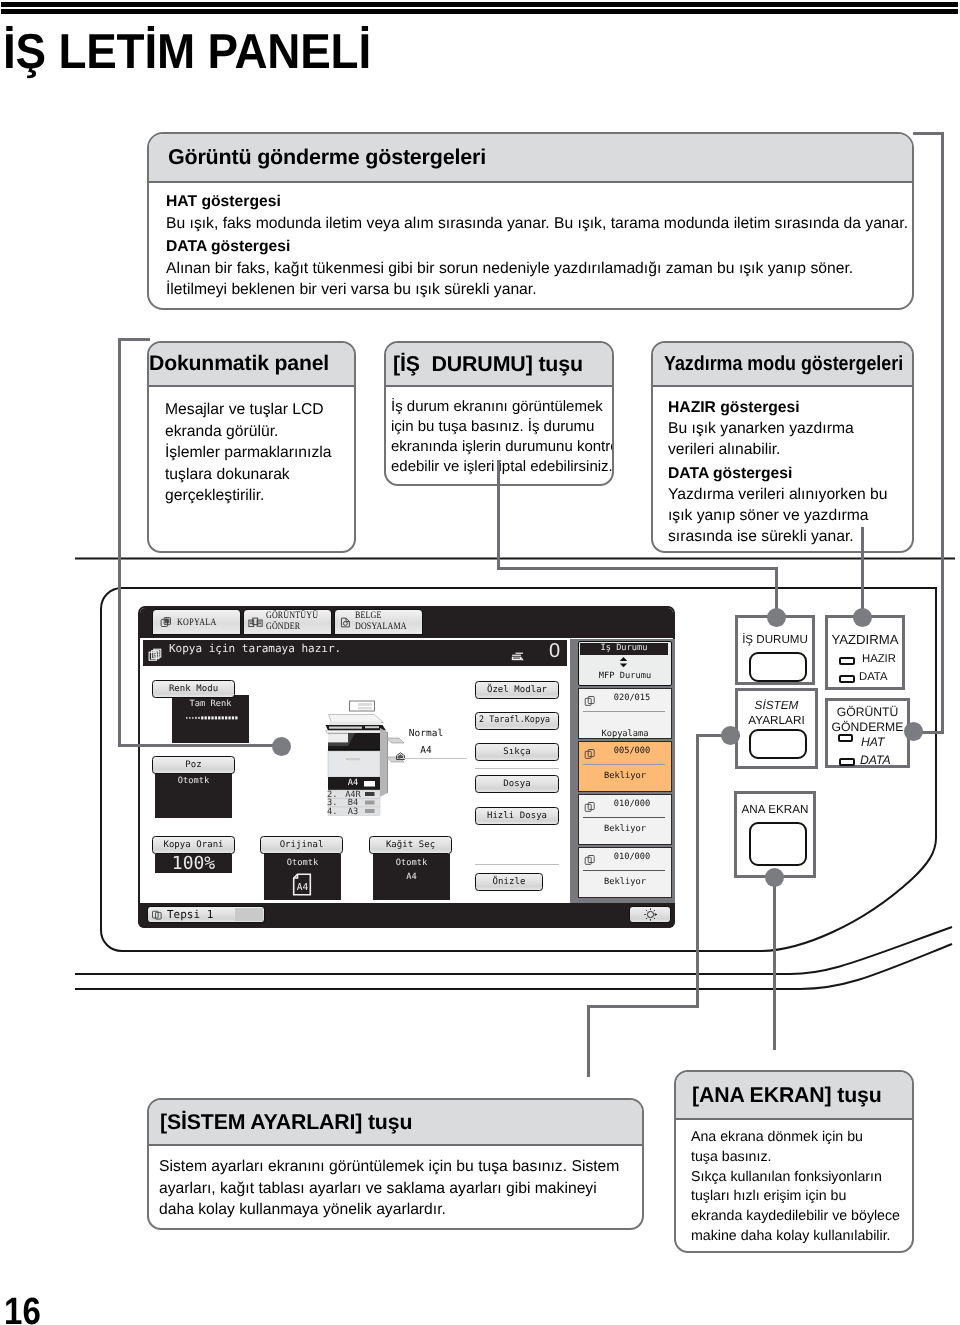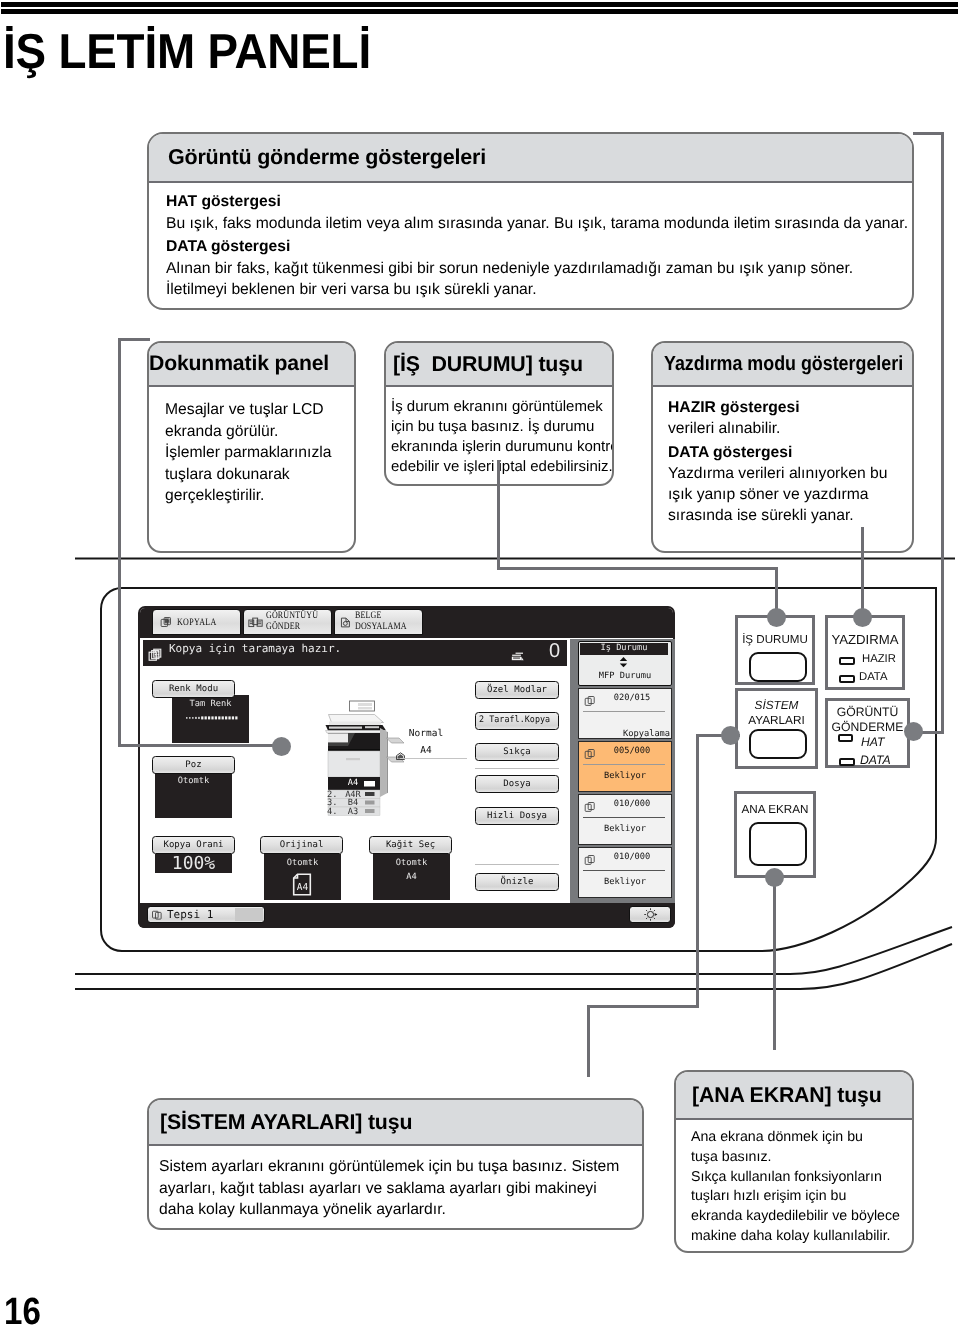--- a/index.html
+++ b/index.html
@@ -277,21 +277,21 @@
     <span>Sıkça</span>
     </div>
   <div style="position:absolute;left:337px;top:162px;width:84px;height:1px;background:#bdbdbd;"></div>
   <div class="key" style="left:337px;top:169px;width:84px;height:18px;font-size:9px;letter-spacing:0.05px;">
     <span>Dosya</span>
     </div>
   <div class="key" style="left:337px;top:201px;width:84px;height:18px;font-size:9px;letter-spacing:0.05px;">
     <span>Hizli Dosya</span>
     </div>
   <div style="position:absolute;left:337px;top:258px;width:84px;height:1px;background:#bdbdbd;"></div>
-  <div class="key" style="left:337px;top:267px;width:84px;height:18px;font-size:9px;letter-spacing:0.05px;">
+  <div class="key" style="left:337px;top:267px;width:68px;height:18px;font-size:9px;letter-spacing:0.05px;">
     <span>Önizle</span>
     </div>
 
   <div style="position:absolute;left:186px;top:94px;width:80px;height:118px;">
     <svg width="80" height="118" viewBox="0 0 80 118">
 
       <rect x="25.5" y="1" width="25" height="10" fill="#fff" stroke="#6e6e6e" stroke-width="0.9"></rect>
       <path d="M27 10 L31 2.5 h18 v7.5 z" fill="#fff"></path>
       <rect x="34" y="3" width="14" height="3" fill="#dddddd"></rect>
       <rect x="34" y="7" width="14" height="2.4" fill="#dddddd"></rect>
@@ -373,21 +373,21 @@
     <div style="position:absolute;left:8px;top:49px;width:92px;height:49px;background:#f2f2f2;border:1.2px solid #2a2a2a;">
       <span class="ic" style="position:absolute;left:5px;top:5px;">
         <svg width="12" height="12" viewBox="0 0 16 16">
             <g fill="none" stroke="#444" stroke-width="1.2">
           <rect x="1.6" y="4.4" width="8" height="9.4" rx="1"></rect>
               <rect x="5.6" y="2" width="8" height="9.4" rx="1"></rect>
             </g>
           </svg></span>
       <span style="position:absolute;left:18px;top:4px;width:70px;text-align:center;font-family:'DejaVu Sans Mono',monospace;font-size:8.7px;color:#111;">020/015</span>
       <span style="position:absolute;left:4px;top:22px;width:82px;height:1px;background:#9a9a9a;"></span>
-      <span style="position:absolute;left:0;top:40px;width:100%;text-align:left;font-family:'DejaVu Sans Mono',monospace;font-size:8.7px;color:#111;padding-left:44px;">Kopyalama</span>
+      <span style="position:absolute;left:0;top:40px;width:100%;text-align:center;font-family:'DejaVu Sans Mono',monospace;font-size:8.7px;color:#111;">Kopyalama</span>
     </div>
     <div style="position:absolute;left:8px;top:102px;width:92px;height:49px;background:#fdba74;border:1.2px solid #2a2a2a;">
       <span class="ic" style="position:absolute;left:5px;top:5px;">
         <svg width="12" height="12" viewBox="0 0 16 16">
             <g fill="none" stroke="#444" stroke-width="1.2">
           <rect x="1.6" y="4.4" width="8" height="9.4" rx="1"></rect>
               <rect x="5.6" y="2" width="8" height="9.4" rx="1"></rect>
             </g>
           </svg></span>
       <span style="position:absolute;left:18px;top:4px;width:70px;text-align:center;font-family:'DejaVu Sans Mono',monospace;font-size:8.7px;color:#111;">005/000</span>
@@ -512,20 +512,21 @@
     <div>edebilir ve işleri iptal edebilirsiniz.</div>
   </div>
 </div>
 
 <div class="callout" style="left:651px;top:317px;width:263px;height:212px;">
   <div class="hd" style="height:44px;padding-left:11px;font-size:20.5px;">
     <span class="sx" style="transform:scaleX(0.871)">Yazdırma modu göstergeleri</span>
   </div>
   <div class="bd" style="padding:10px 0 0 15px;font-size:15.7px;line-height:21px;">
     <div class="bold">HAZIR göstergesi</div>
+    <div>Bu ışık yanarken yazdırma</div>
     <div>verileri alınabilir.</div>
     <div class="bold" style="margin-top:3px;">DATA göstergesi</div>
     <div>Yazdırma verileri alınıyorken bu</div>
     <div>ışık yanıp söner ve yazdırma</div>
     <div>sırasında ise sürekli yanar.</div>
   </div>
 </div>
 
 <div class="callout" style="left:147px;top:1074px;width:497px;height:132px;">
   <div class="hd" style="height:46px;padding-left:11px;font-size:21.3px;letter-spacing:-0.15px;">

